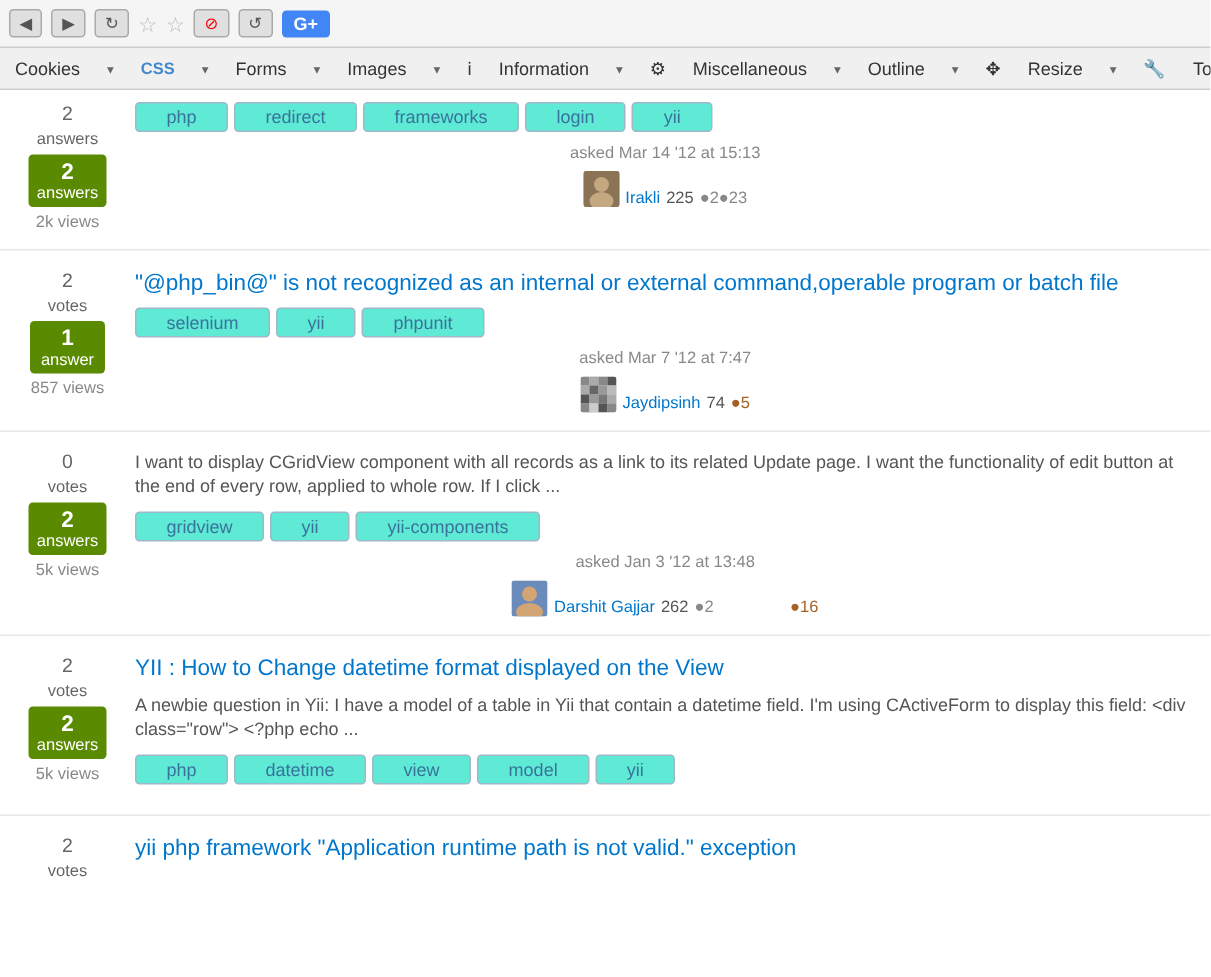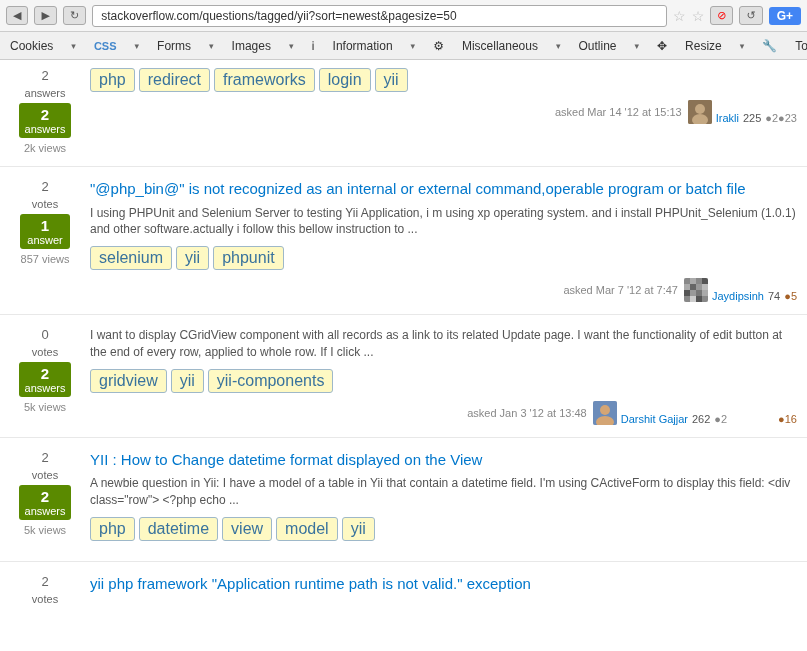--- a/index.html
+++ b/index.html
@@ -61,45 +61,44 @@
     .q-body { flex: 1; }
     .q-title {
       font-size: 15px; color: #0077cc; cursor: pointer; line-height: 1.3; margin-bottom: 6px;
       text-decoration: none; display: block;
     }
     .q-excerpt { font-size: 12px; color: #555; line-height: 1.4; margin-bottom: 8px; }
 
     
     .tags { display: flex; flex-wrap: wrap; gap: 4px; margin-bottom: 8px; }
     .tag {
-      background: #fef9c3; color: #39739d; border: 1px solid #9EB8C9;
-      border-radius: 3px; padding: 2px 8px; font-size: 16px; cursor: pointer;
-    }
-
-    
-    .q-meta { display: flex; align-items: center; justify-content: flex-end; gap: 6px; font-size: 11px; color: #888; }
+      background: #5eead4; color: #39739d; border: 1px solid #9EB8C9;
+      border-radius: 3px; padding: 2px 20px; font-size: 12px; cursor: pointer;
+    }
+
+    
+    .q-meta { display: flex; align-items: center; justify-content: flex-end; gap: 6px; font-size: 11px; color: #888; flex-direction: column; }
     .q-meta .asked-time { color: #888; }
     .user-info { display: flex; align-items: flex-end; gap: 4px; }
     .avatar { width: 24px; height: 24px; background: #ccc; border-radius: 2px; overflow: hidden; display: flex; align-items: center; justify-content: center; font-size: 8px; color: #888; }
     .username { color: #0077cc; cursor: pointer; }
     .rep-score { color: #555; font-weight: normal; }
 
     
     .question-item-partial {
       display: flex; align-items: flex-start; padding: 12px 10px 0 10px; gap: 10px;
     }
   </style>
 </head>
 <body>
 
 <div class="address-bar">
   <button class="nav-btn">◀</button>
   <button class="nav-btn">▶</button>
   <button class="nav-btn">↻</button>
-  <div class="url-box">stackoverflow.com/questions/tagged/yii?sort=newest&amp;pagesize=50</div>
   <span class="star-icon">☆</span>
   <span class="star-icon" style="color:#bbb;">☆</span>
   <button class="nav-btn" style="color:red;">⊘</button>
   <button class="nav-btn">↺</button>
   <button class="g-btn">G+</button>
 </div>
 
 <div class="toolbar">
   <div class="toolbar-item">
     <span>Cookies</span>
@@ -190,21 +189,20 @@
       <span class="votes-count">2</span>
       <span class="votes-label">votes</span>
       <div class="answer-box">
         <span class="ans-num">1</span>
         <span class="ans-label">answer</span>
       </div>
       <span class="views-count">857 views</span>
     </div>
     <div class="q-body">
       <a class="q-title">"@php_bin@" is not recognized as an internal or external command,operable program or batch file</a>
-      <p class="q-excerpt">I using PHPUnit and Selenium Server to testing Yii Application, i m using xp operating system. and i install PHPUnit_Selenium (1.0.1) and other software.actually i follow this bellow instruction to ...</p>
       <div class="tags">
         <span class="tag">selenium</span>
         <span class="tag">yii</span>
         <span class="tag">phpunit</span>
       </div>
       <div class="q-meta">
         <span class="asked-time">asked Mar 7 '12 at 7:47</span>
         <div class="user-info">
           <div class="avatar">
             <svg width="24" height="24">

